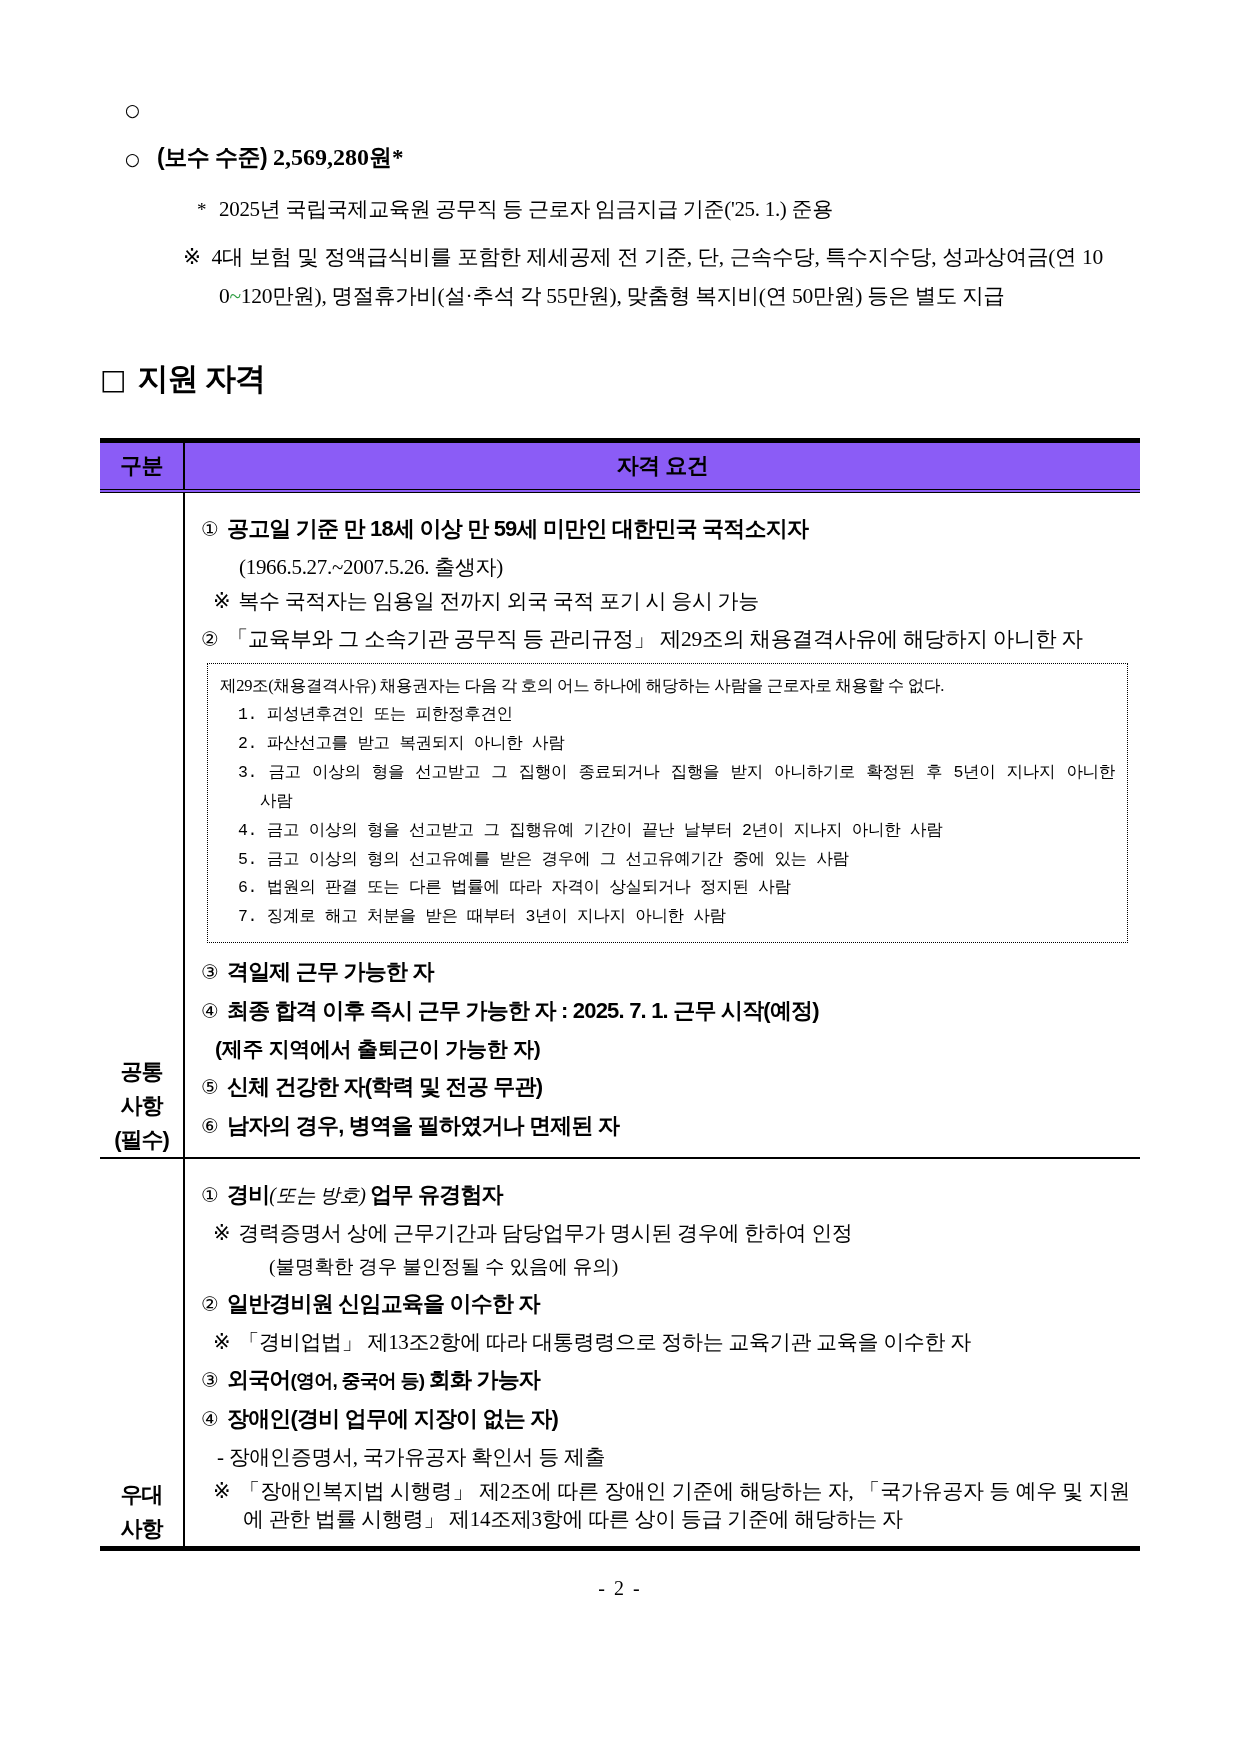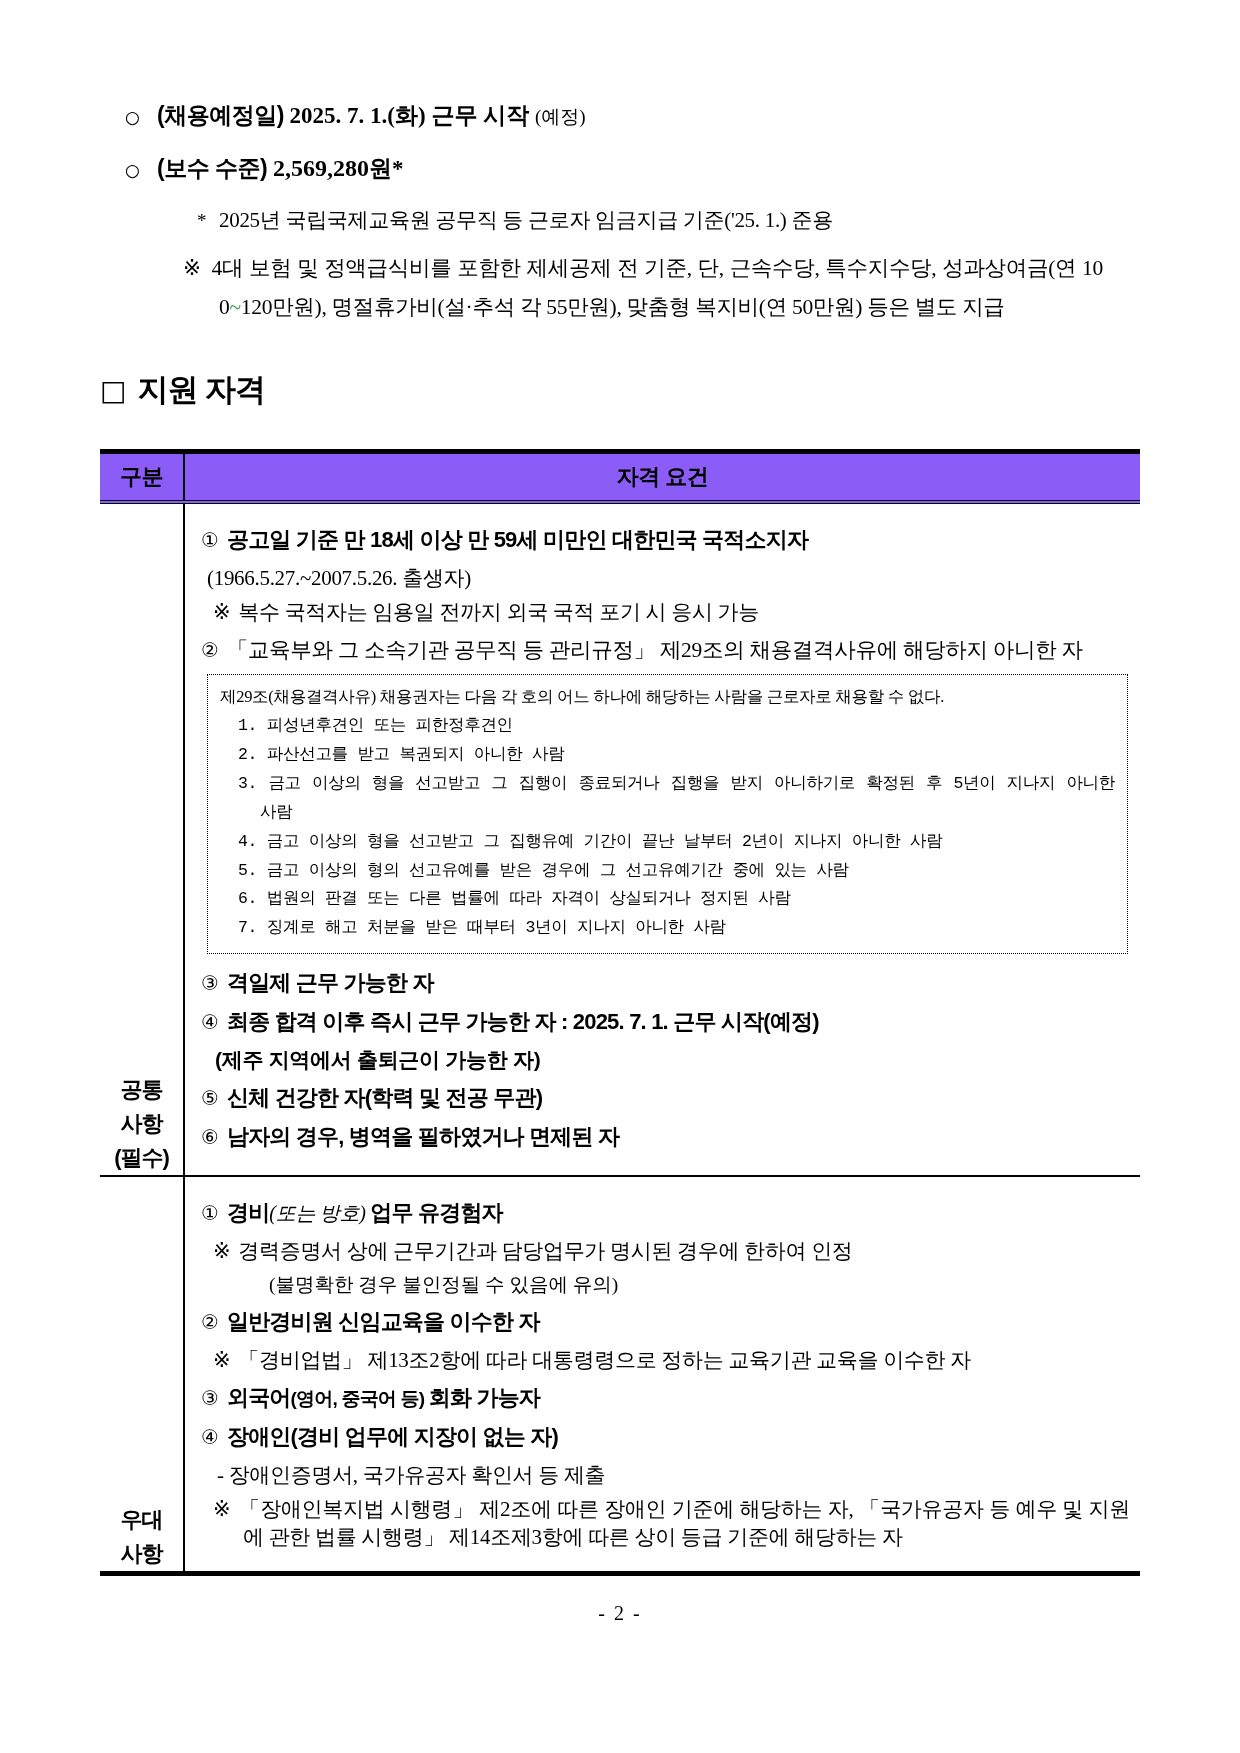--- a/index.html
+++ b/index.html
@@ -47,21 +47,21 @@
   }
   .t-row { display:flex; }
   .t-row.r1 { border-bottom:2px solid #000; }
   .c1 { flex:0 0 85px; width:85px; border-right:2px solid #000; }
   .c2 { flex:1; }
   .t-row .c1 {
     display:flex; flex-direction:column; justify-content:flex-end; align-items:center;
     font-family:"Liberation Sans","DejaVu Sans",sans-serif; font-weight:700;
     font-size:22px; line-height:1.55; letter-spacing:-1px; text-align:center;
   }
-  .t-row .c2 { padding:12px 10px 14px 16px; }
+  .t-row .c2 { padding:12px 10px 7px 16px; }
 
   .item { padding-left:36px; text-indent:-36px; margin:9px 0; text-align:justify; word-break:break-all; }
   .num { font-family:"DejaVu Sans",sans-serif; font-size:20px; margin-right:8px; font-weight:400; }
   .g-bold { font-family:"Liberation Sans","DejaVu Sans",sans-serif; font-weight:700; font-size:22px; letter-spacing:-0.8px; }
   .g-bold-sm { font-family:"Liberation Sans","DejaVu Sans",sans-serif; font-weight:700; font-size:19px; letter-spacing:-0.8px; }
   .s-norm { font-size:21.5px; letter-spacing:-0.3px; }
   .s-norm-sm { font-size:20px; letter-spacing:-0.3px;font-style:italic; }
 
   .sub { margin:6px 0 6px 12px; padding-left:30px; text-indent:-30px; font-size:21px; letter-spacing:-0.3px; text-align:justify; word-break:break-all; }
   .sub .ref-marker { font-family:"DejaVu Sans",sans-serif; margin-right:8px; }
@@ -78,25 +78,20 @@
 
   .footer { margin-top:26px; text-align:center; font-size:20px; letter-spacing:2px; }
 </style>
 </head>
 <body>
 
 <div class="intro">
 
   <div class="bullet-line">
     <span class="bullet-marker">○</span>
-    <span>
-      <span class="lbl-bold">(채용예정일)</span>
-      <span class="serif-strong">2025. 7. 1.(화) 근무 시작</span>
-      <span class="suffix-small">(예정)</span>
-    </span>
   </div>
 
   <div class="bullet-line">
     <span class="bullet-marker">○</span>
     <span>
       <span class="lbl-bold">(보수 수준)</span>
       <span class="amount">2,569,280</span><span class="serif-strong">원*</span>
     </span>
   </div>
 
@@ -126,21 +121,21 @@
     <div class="c1">
       <div>공통</div>
       <div>사항</div>
       <div>(필수)</div>
     </div>
     <div class="c2">
 
       <div class="item">
         <span class="num">①</span><span class="g-bold">공고일 기준 만 18세 이상 만 59세 미만인 대한민국 국적소지자</span>
       </div>
-      <div class="sub s-norm" style="margin-left:6px;">(1966.5.27.~2007.5.26. 출생자)</div>
+      <div class="sub s-norm" style="margin-left:38px;">(1966.5.27.~2007.5.26. 출생자)</div>
       <div class="sub">
         <span class="ref-marker">※</span><span>복수 국적자는 임용일 전까지 외국 국적 포기 시 응시 가능</span>
       </div>
 
       <div class="item s-norm">
         <span class="num">②</span><span>「교육부와 그 소속기관 공무직 등 관리규정」 제29조의 채용결격사유에 해당하지 아니한 자</span>
       </div>
 
       <div class="law-box">
         <div class="box-title">제29조(채용결격사유) 채용권자는 다음 각 호의 어느 하나에 해당하는 사람을 근로자로 채용할 수 없다.</div>

